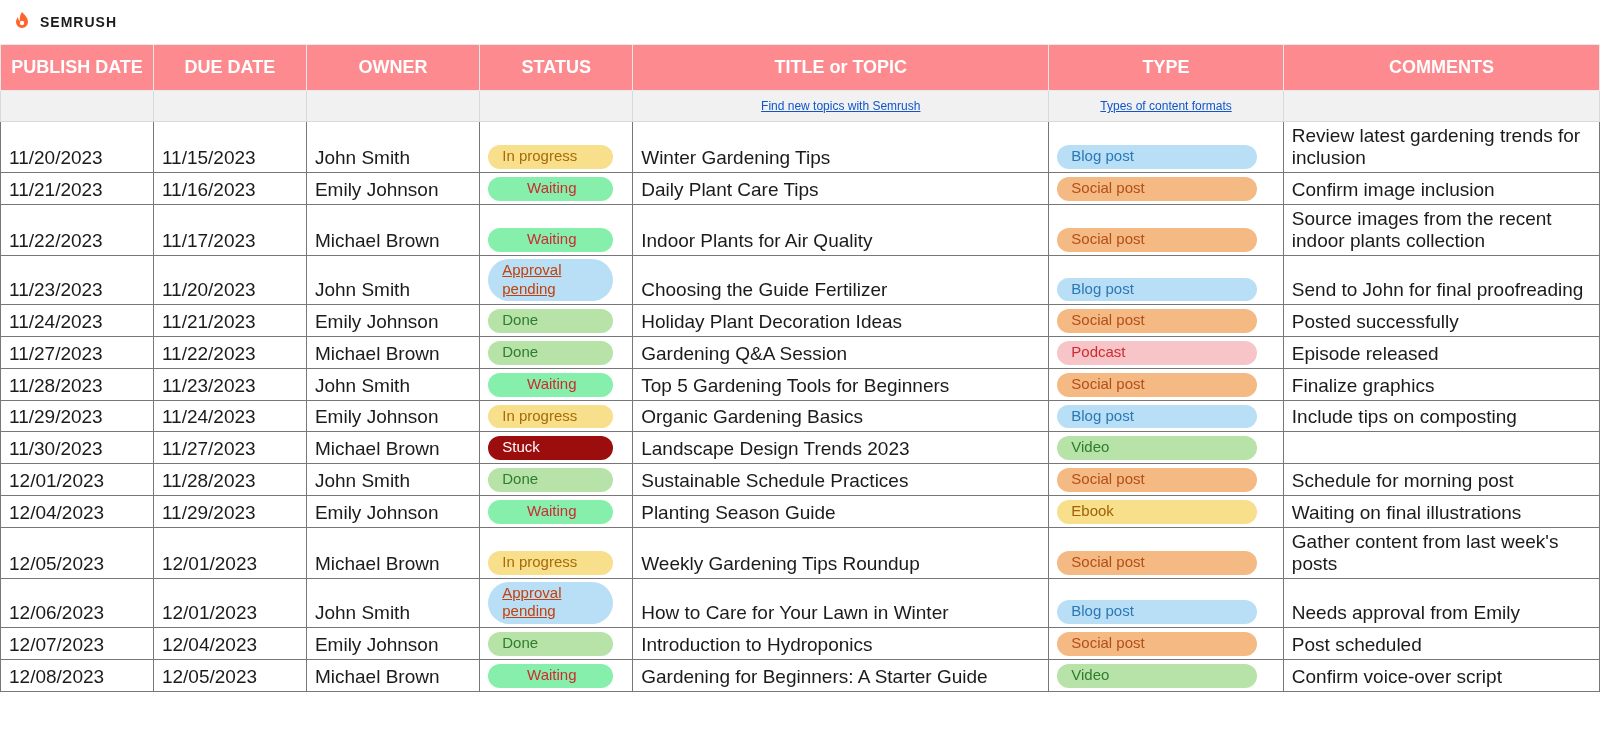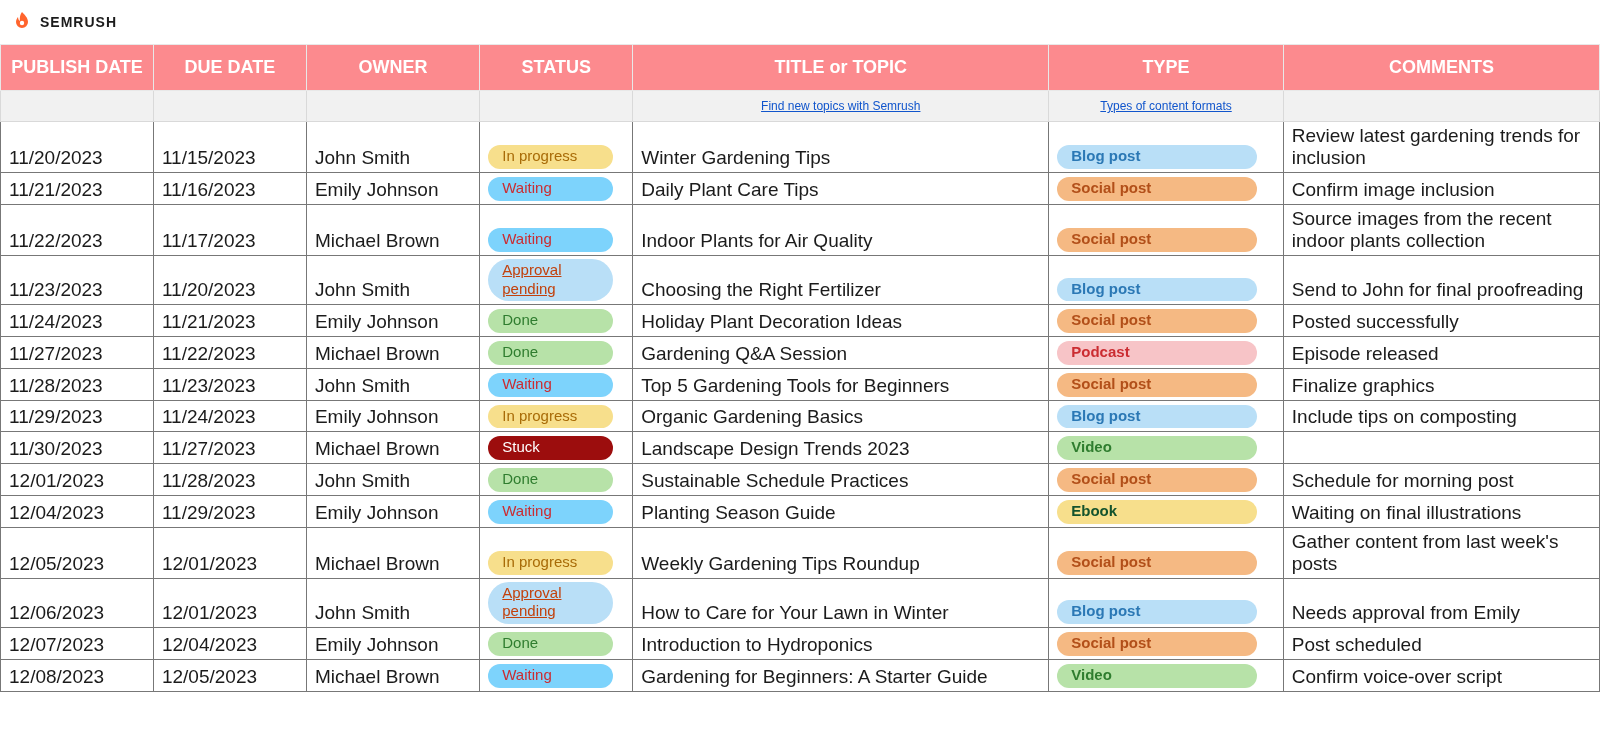--- a/index.html
+++ b/index.html
@@ -74,34 +74,34 @@
     font-size: 15px;
     line-height: 1.25;
     text-align: left;
     padding: 2px 12px 3px 14px;
   }
   .pill.wide { width: 125px; }
   .pill.typewide { width: 200px; }
 
   
   .s-inprog   { background:#f7df8c; color:#a86b07; }
-  .s-waiting  { background:#7dd3fc; color:#cb2c31; }
+  .s-waiting  { background:#86efac; color:#cb2c31;text-align:center; }
   .s-approval { background:#b9dff7; color:#c2410c;text-decoration:underline; }
   .s-done     { background:#b7e2a8; color:#2f7d2f; }
   .s-stuck    { background:#9c0d0d; color:#fff; }
 
   
   .t-blog   { background:#b9dff7; color:#2b78b5; }
   .t-social { background:#f5b983; color:#b24f19; }
   .t-podcast{ background:#f7c4c7; color:#cb2c31; }
   .t-video  { background:#b7e2a8; color:#2f7d2f; }
-  .t-ebook  { background:#f7df8c; color:#14532d; }
+  .t-ebook  { background:#f7df8c; color:#a16207; }
 
   td.statcell { padding-left:4px; padding-right:4px; }
-  td.typecell { padding-left:4px; padding-right:4px;font-weight:bold; }
+  td.typecell { padding-left:4px; padding-right:4px; }
 </style>
 </head>
 <body>
 
 <div class="brand">
   <svg width="24" height="24" viewBox="0 0 24 24">
     <path fill="#ff642d" d="M12 2c3 3 6 6 6 10a6 6 0 0 1-12 0c0-2 1-4 2-5 0 3 2 4 2 4s-1-5 2-9z"></path>
     <circle cx="12" cy="13" r="2.2" fill="#fff"></circle>
   </svg>
   <span>SEMRUSH</span>
@@ -167,21 +167,21 @@
         <td class="statcell"><span class="pill wide s-waiting">Waiting</span></td>
         <td>Indoor Plants for Air Quality</td>
         <td class="typecell"><span class="pill typewide t-social">Social post</span></td>
         <td>Source images from the recent indoor plants collection</td>
       </tr>
       <tr>
         <td>11/23/2023</td>
         <td>11/20/2023</td>
         <td>John Smith</td>
         <td class="statcell"><span class="pill wide s-approval">Approval pending</span></td>
-        <td>Choosing the Right Fertilizer</td>
+        <td>Choosing the Guide Fertilizer</td>
         <td class="typecell"><span class="pill typewide t-blog">Blog post</span></td>
         <td>Send to John for final proofreading</td>
       </tr>
       <tr>
         <td>11/24/2023</td>
         <td>11/21/2023</td>
         <td>Emily Johnson</td>
         <td class="statcell"><span class="pill wide s-done">Done</span></td>
         <td>Holiday Plant Decoration Ideas</td>
         <td class="typecell"><span class="pill typewide t-social">Social post</span></td>

